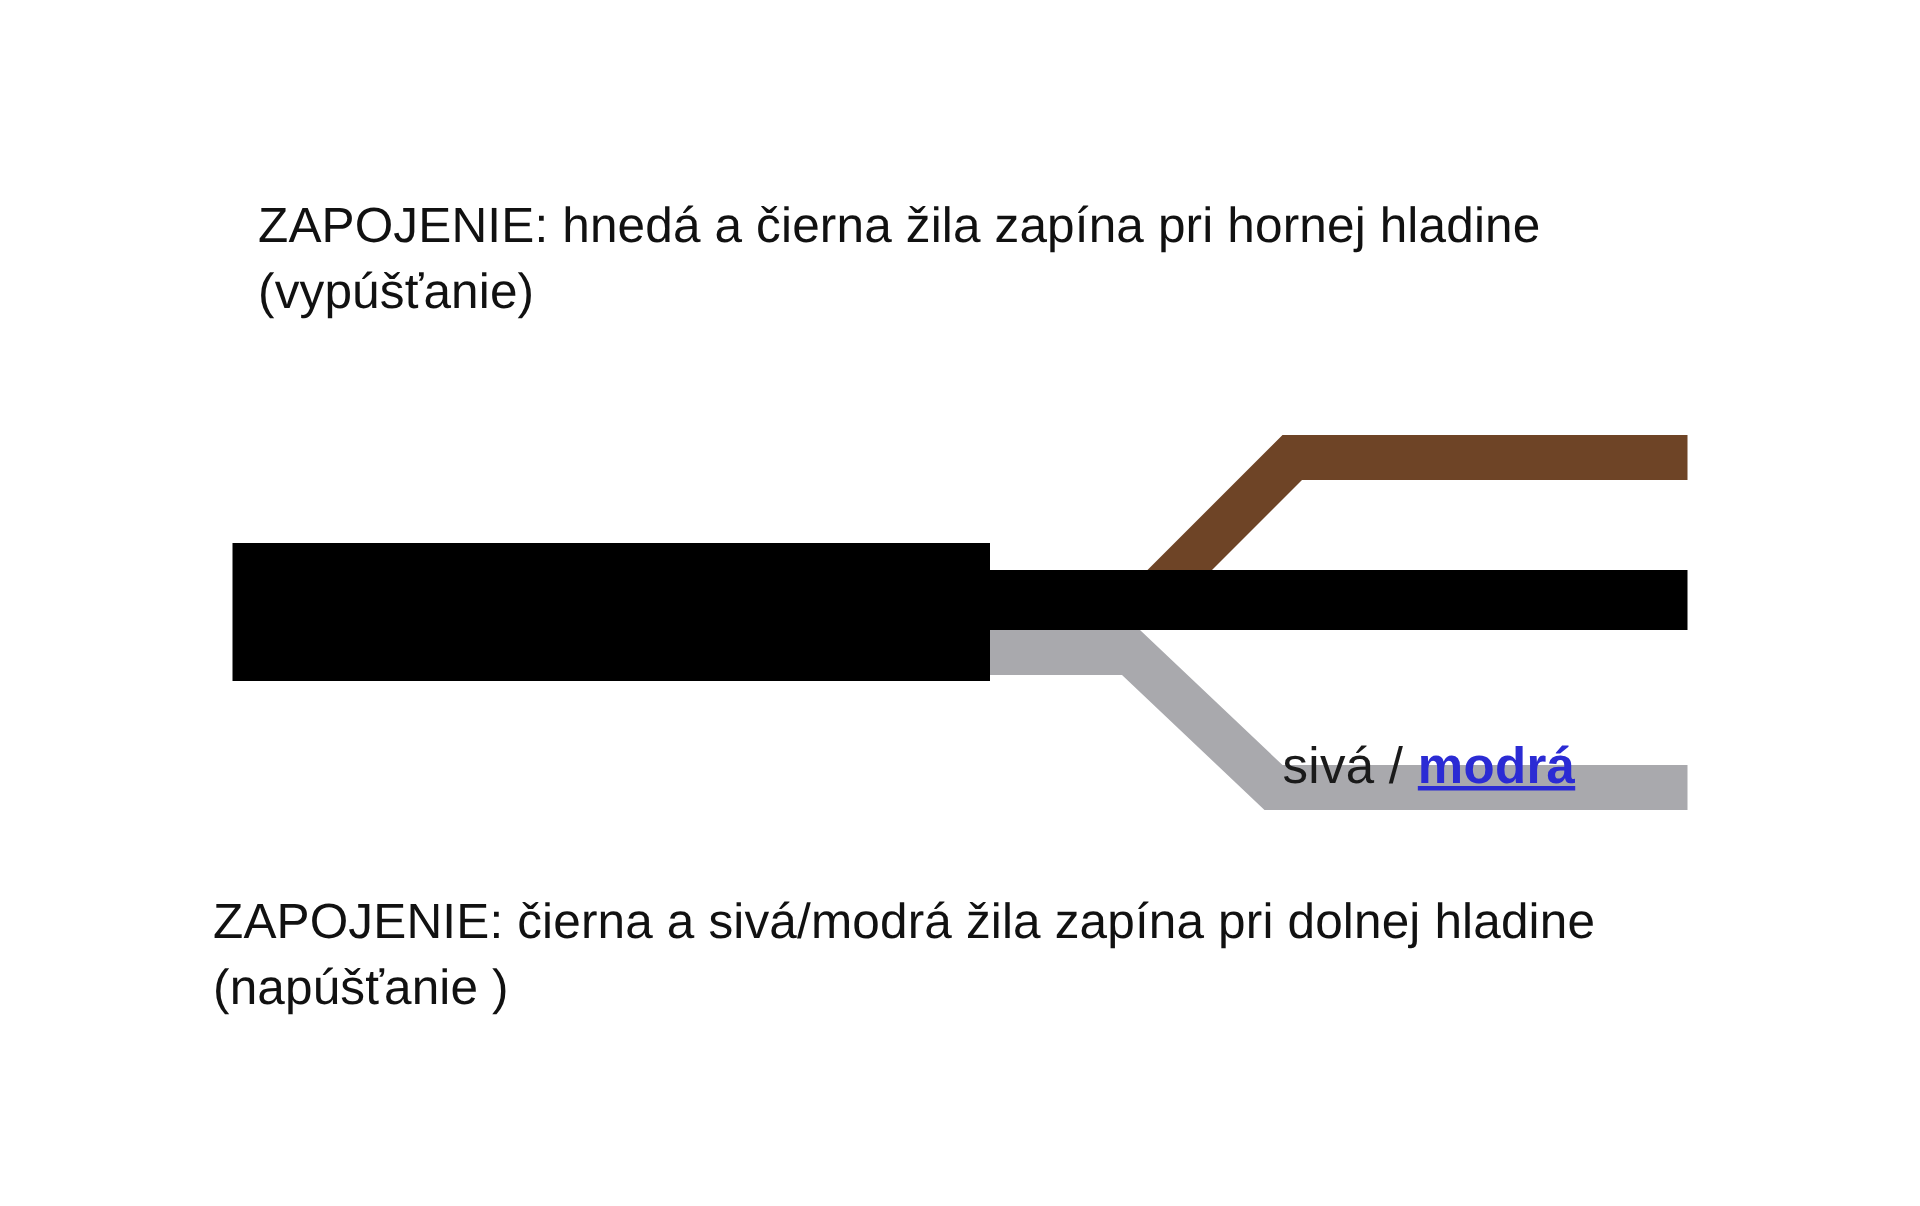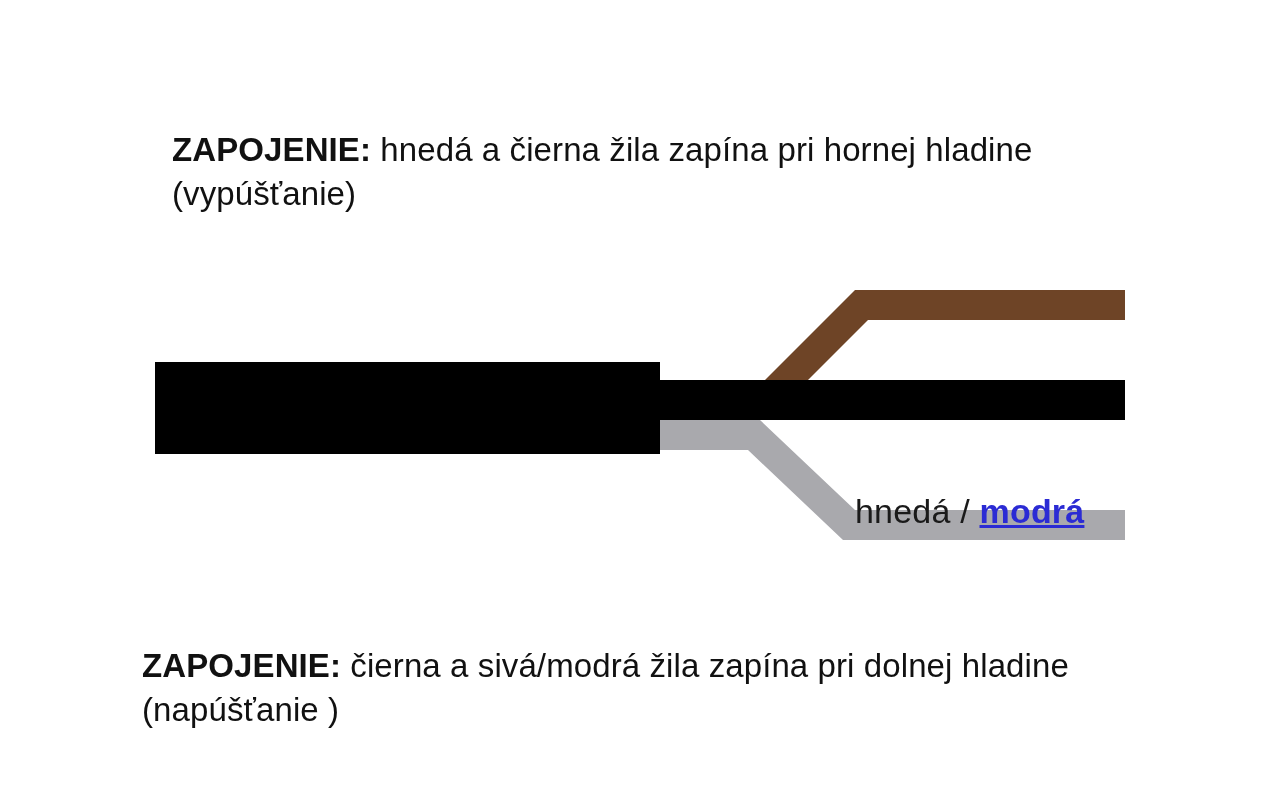--- a/index.html
+++ b/index.html
@@ -17,32 +17,32 @@
   }
 
   .caption {
     position: absolute;
     font-size: 33px;
     line-height: 1.32;
     color: #111111;
     letter-spacing: 0.1px;
   }
   .caption .lead {
-    font-weight: bold;
+    font-weight: normal;
   }
 
   #caption-top {
     left: 172px;
     top: 128px;
     width: 940px;
   }
 
   #caption-bottom {
     left: 142px;
-    top: 644px;
+    top: 592px;
     width: 1010px;
   }
 
   #cable-diagram {
     position: absolute;
     left: 0;
     top: 240px;
     width: 1280px;
     height: 330px;
   }
@@ -82,18 +82,18 @@
   <path d="M 655 145 L 760 145 L 855 50 L 1125 50 L 1125 80 L 868 80 L 773 175 L 655 175 Z" fill="#6e4426"></path>
 
   <rect x="655" y="140" width="470" height="40" fill="#000000"></rect>
 
   <path d="M 655 180 L 760 180 L 855 270 L 1125 270 L 1125 300 L 843 300 L 748 210 L 655 210 Z" fill="#a9a9ad"></path>
 
   <rect x="155" y="122" width="505" height="92" fill="#000000"></rect>
 </svg>
 
 <div class="wire-label">
-  <span class="grey-word">hnedá</span><span class="sep"> / </span><span class="blue-word">modrá</span>
+  <span class="grey-word">sivá</span><span class="sep"> / </span><span class="blue-word">modrá</span>
 </div>
 
 <div class="caption" id="caption-bottom">
   <span class="lead">ZAPOJENIE:</span><span> čierna a sivá/modrá žila zapína pri dolnej hladine (napúšťanie )</span>
 </div>
 
 </body></html>

